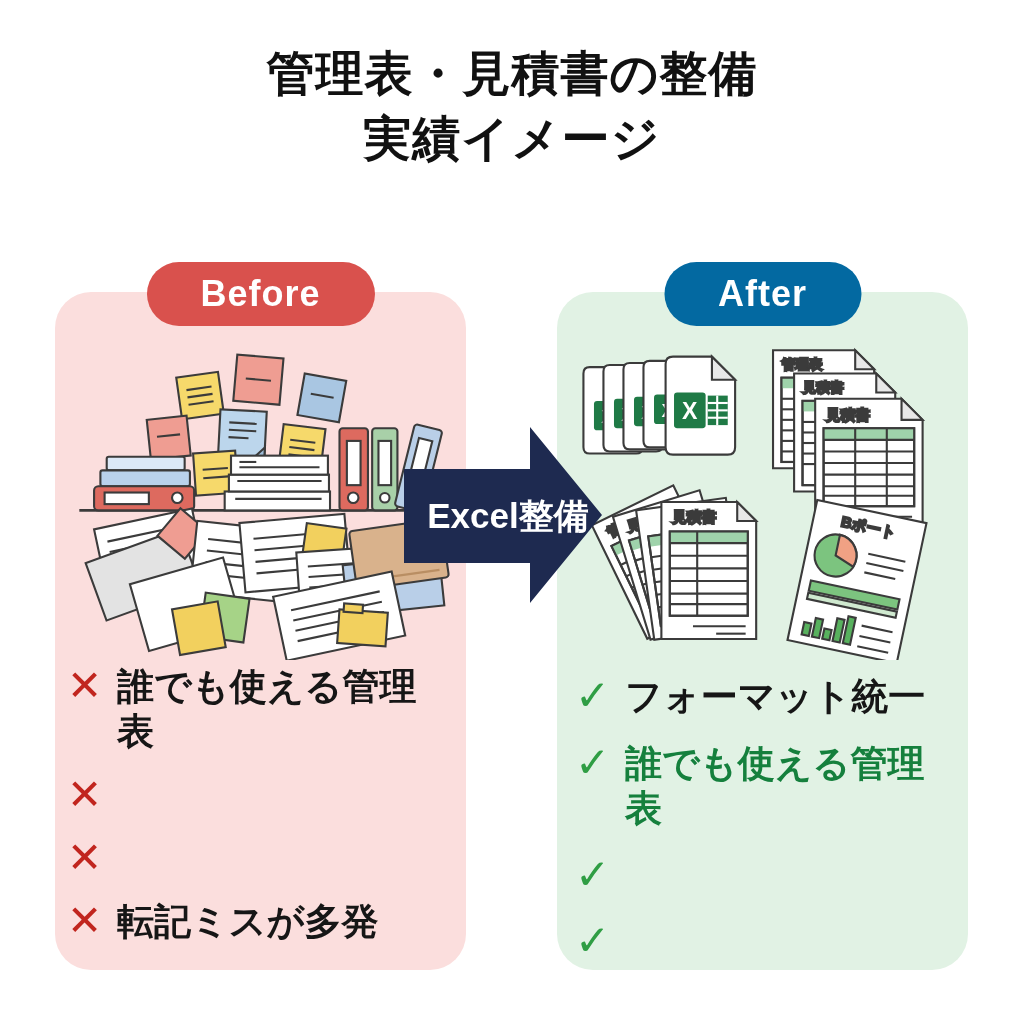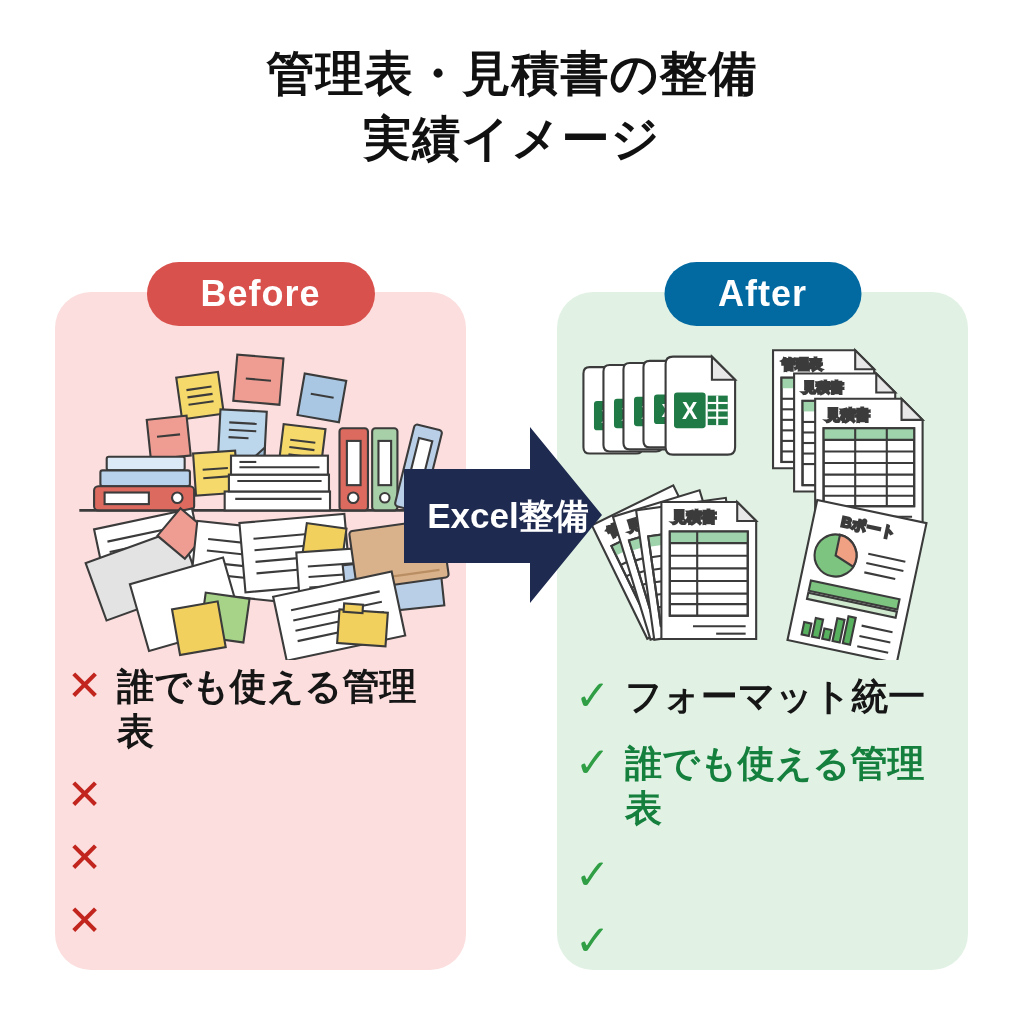--- a/index.html
+++ b/index.html
@@ -206,20 +206,21 @@
       <span class="txt">誰でも使える管理表</span>
     </li>
     <li>
       <span class="mark x">✕</span>
     </li>
     <li>
       <span class="mark x">✕</span>
     </li>
     <li>
       <span class="mark x">✕</span>
+      <span class="txt">転記ミスが多発</span>
     </li>
   </ul>
 </div>
 
 <div class="panel after">
   <div class="pill after">After</div>
 
   <svg class="scene" viewBox="0 0 360 300">
     <g class="outline">
 

